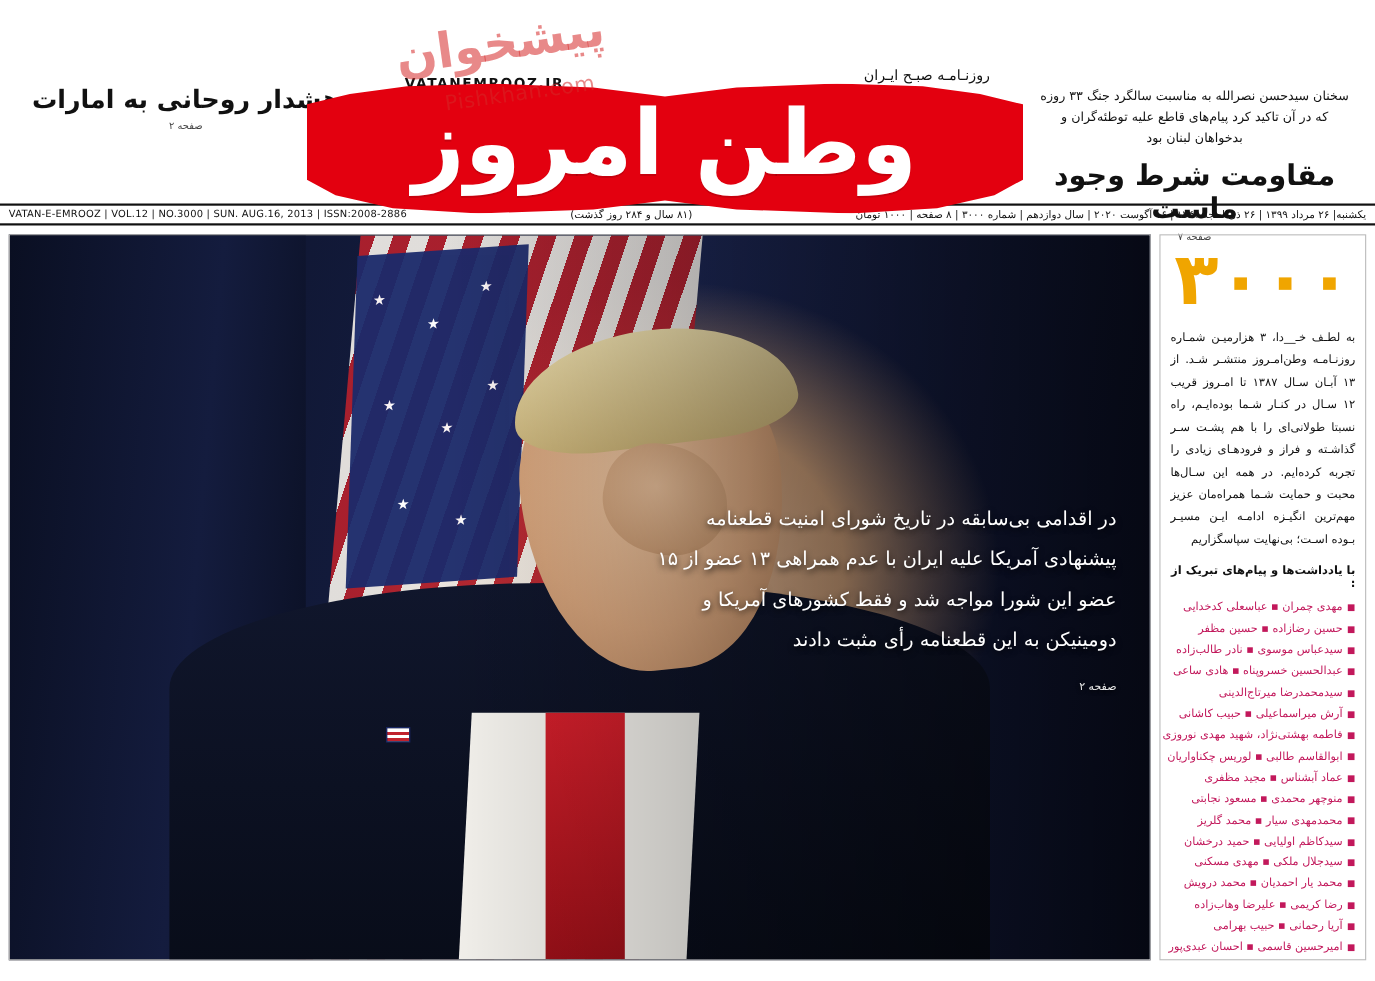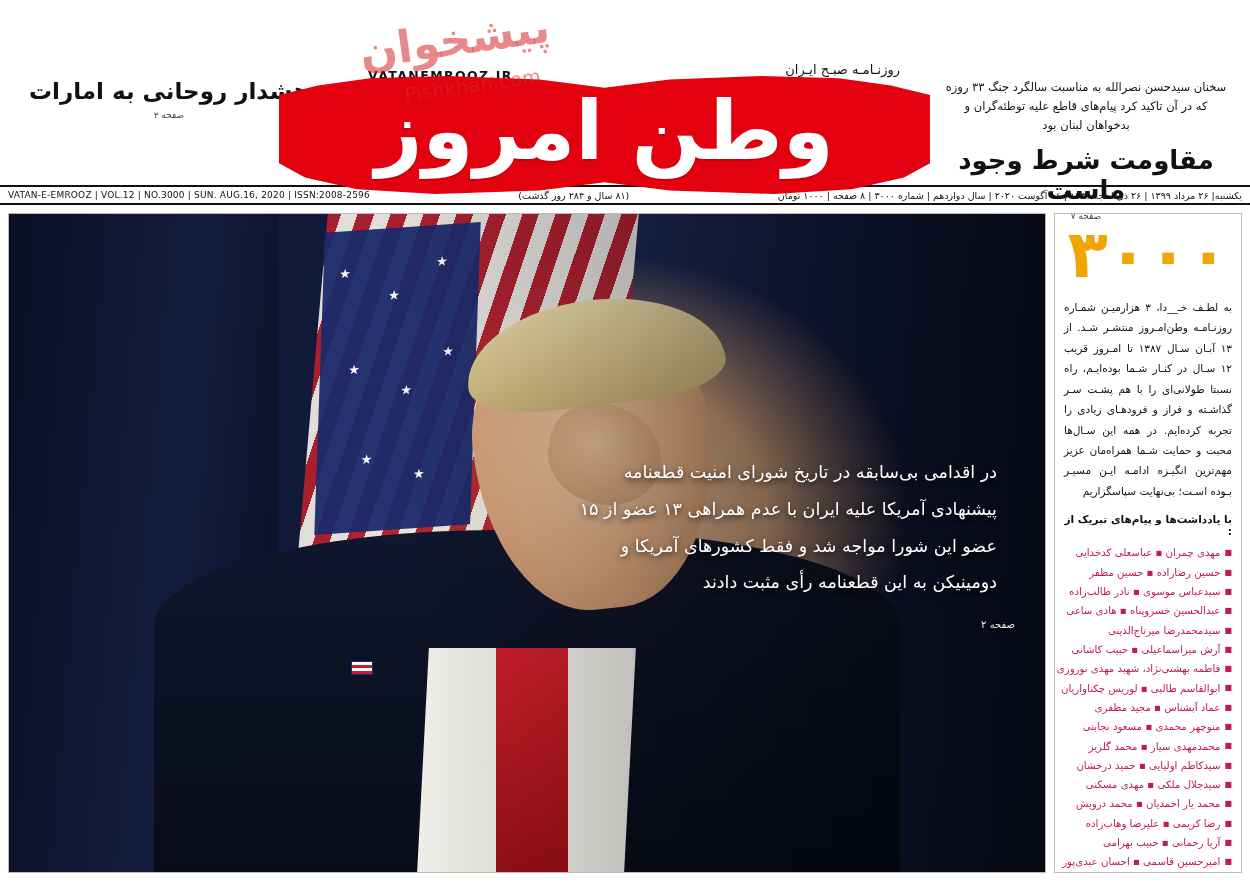--- a/index.html
+++ b/index.html
@@ -363,21 +363,21 @@
     font-size: 62px;
     font-weight: bold;
     color: #ffd400;
     letter-spacing: -1px;
     text-shadow: 0 3px 8px rgba(0,0,0,.65);
     direction: rtl;
   }
   .main-deck {
     position: absolute;
     top: 240px;
-    right: 48px;
+    right: 30px;
     width: 420px;
     font-size: 17.5px;
     line-height: 2.1;
     color: #ffffff;
     text-align: right;
     direction: rtl;
     text-shadow: 0 2px 6px rgba(0,0,0,.8);
   }
   .main-pagenote {
     position: absolute;
@@ -422,21 +422,21 @@
 
     <div class="mast-left">
       <div class="headline">هشدار روحانی به امارات</div>
       <div class="pagenote">صفحه ۲</div>
     </div>
   </div>
 
   <div class="infobar">
     <div class="seg">یکشنبه| ۲۶ مرداد ۱۳۹۹ | ۲۶ ذی‌الحجه ۱۴۴۱ | ۱۶ آگوست ۲۰۲۰ | سال دوازدهم | شماره ۳۰۰۰ | ۸ صفحه | ۱۰۰۰ تومان</div>
     <div class="seg">(۸۱ سال و ۲۸۴ روز گذشت)</div>
-    <div class="seg lat">VATAN-E-EMROOZ | VOL.12 | NO.3000 | SUN. AUG.16, 2020 | ISSN:2008-2596</div>
+    <div class="seg lat">VATAN-E-EMROOZ | VOL.12 | NO.3000 | SUN. AUG.16, 2013 | ISSN:2008-2886</div>
   </div>
 
   <div class="body">
 
     <div class="sidebar">
       <div class="big-num">۳۰۰۰</div>
       <div class="intro">به لطـف خـ__دا، ۳ هزارمیـن شمـاره روزنـامـه وطن‌امـروز منتشـر شـد. از ۱۳ آبـان سـال ۱۳۸۷ تا امـروز قریب ۱۲ سـال در کنـار شـما بوده‌ایـم، راه نسبتا طولانی‌ای را با هم پشـت سـر گذاشـته و فراز و فرودهـای زیادی را تجربه کرده‌ایم. در همه این سـال‌ها محبت و حمایت شـما همراه‌مان عزیز مهم‌ترین انگیـزه ادامـه ایـن مسیـر بـوده اسـت؛ بی‌نهایت سپاسگزاریم</div>
       <div class="sublead">با یادداشت‌ها و پیام‌های تبریک از :</div>
       <div id="names-list">
           <div class="name-row">

